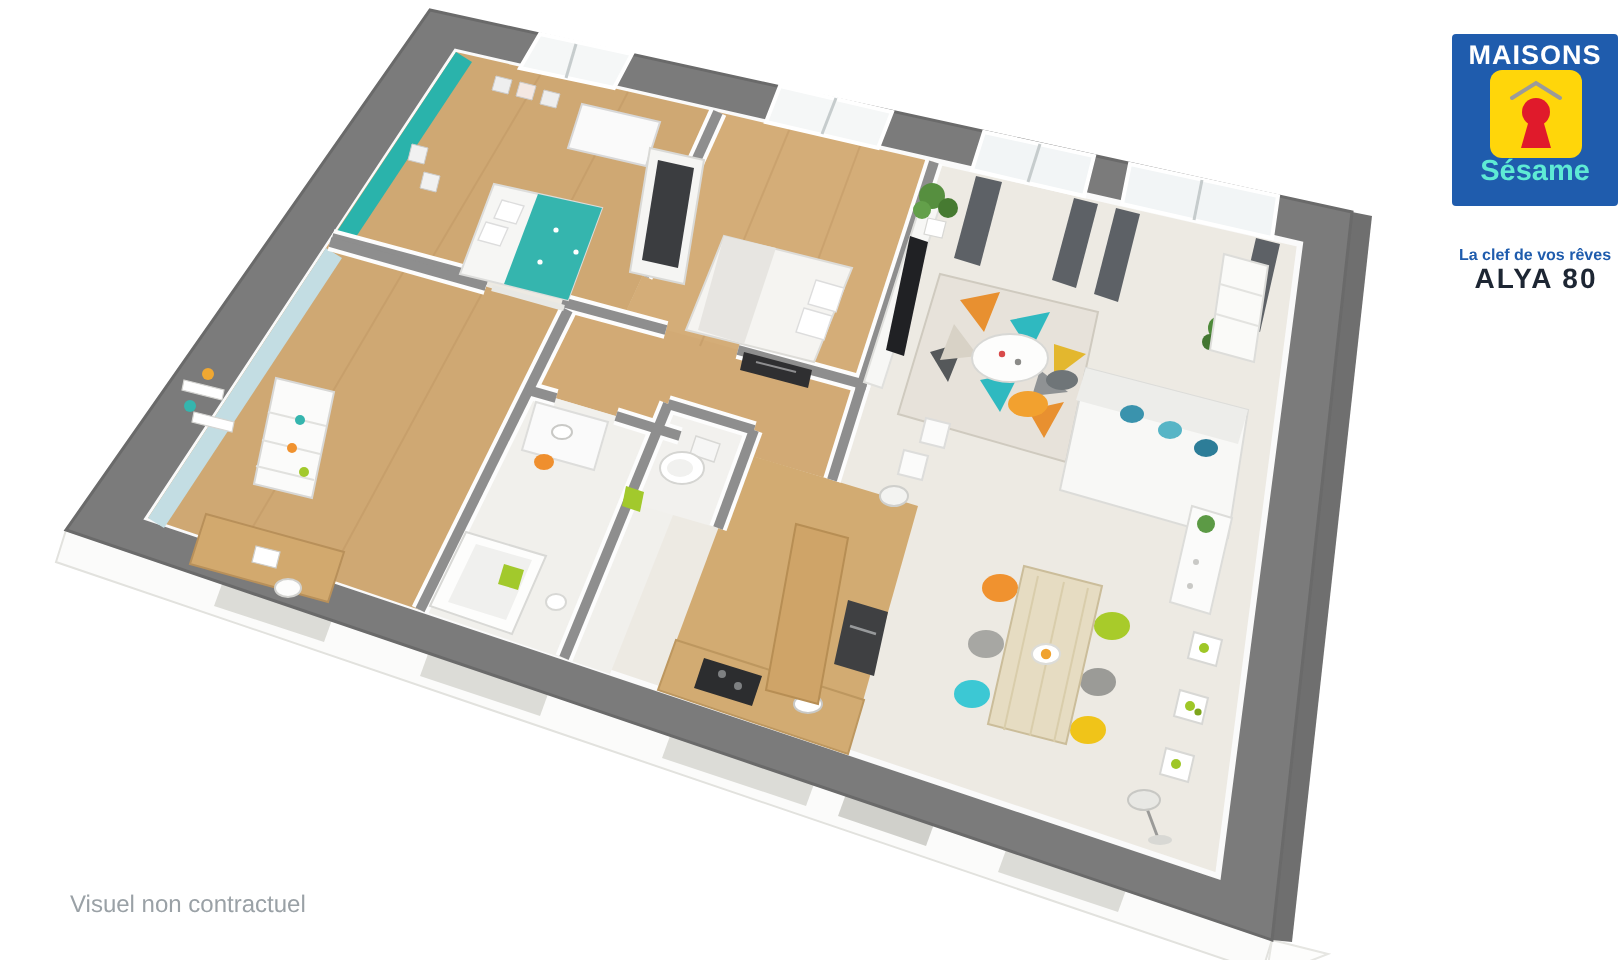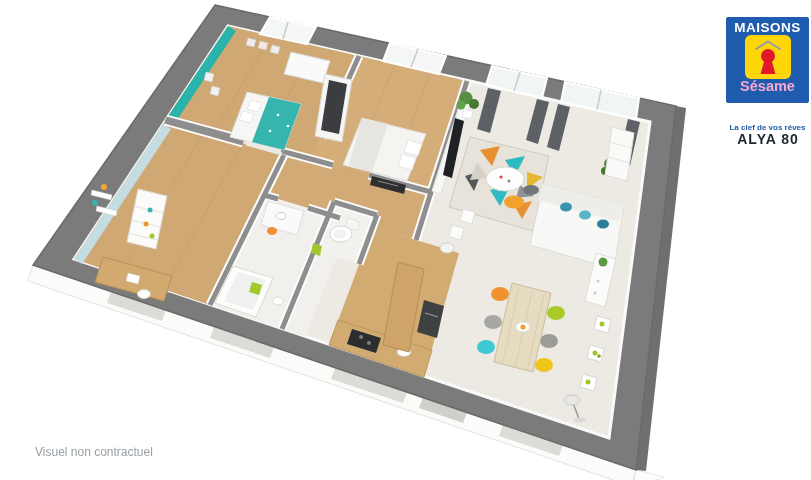--- a/index.html
+++ b/index.html
@@ -7,21 +7,21 @@
           font-family:"Liberation Sans", sans-serif;}
   .plan-svg{position:absolute;left:0;top:0;}
 
   
   .logo{position:absolute;left:726px;top:17px;width:83px;}
   .logo-box{width:83px;height:86px;background:#1f5cad;border-radius:2px;
             display:flex;flex-direction:column;align-items:center;justify-content:space-between;
             padding:4px 0 18px 0;box-sizing:border-box;}
   .logo-brand{color:#ffffff;font-weight:bold;font-size:13.5px;letter-spacing:.5px;line-height:1;}
   .logo-yellow{width:46px;height:44px;background:#ffd60a;border-radius:6px;position:relative;}
-  .logo-sub{color:#f9a8d4;font-weight:bold;font-size:14.5px;line-height:1;}
+  .logo-sub{color:#5eead4;font-weight:bold;font-size:14.5px;line-height:1;}
   .logo-tagline{position:absolute;left:-10px;top:106px;width:103px;text-align:center;
                 color:#1f5cad;font-size:8px;font-weight:bold;}
   .model-label{position:absolute;left:718px;top:131px;width:100px;text-align:center;
                color:#1d2633;font-weight:bold;font-size:14px;letter-spacing:1px;}
   .disclaimer{position:absolute;left:35px;top:445px;color:#9aa1a6;font-size:12px;}
 </style>
 </head>
 <body>
 
 <div class="canvas">

